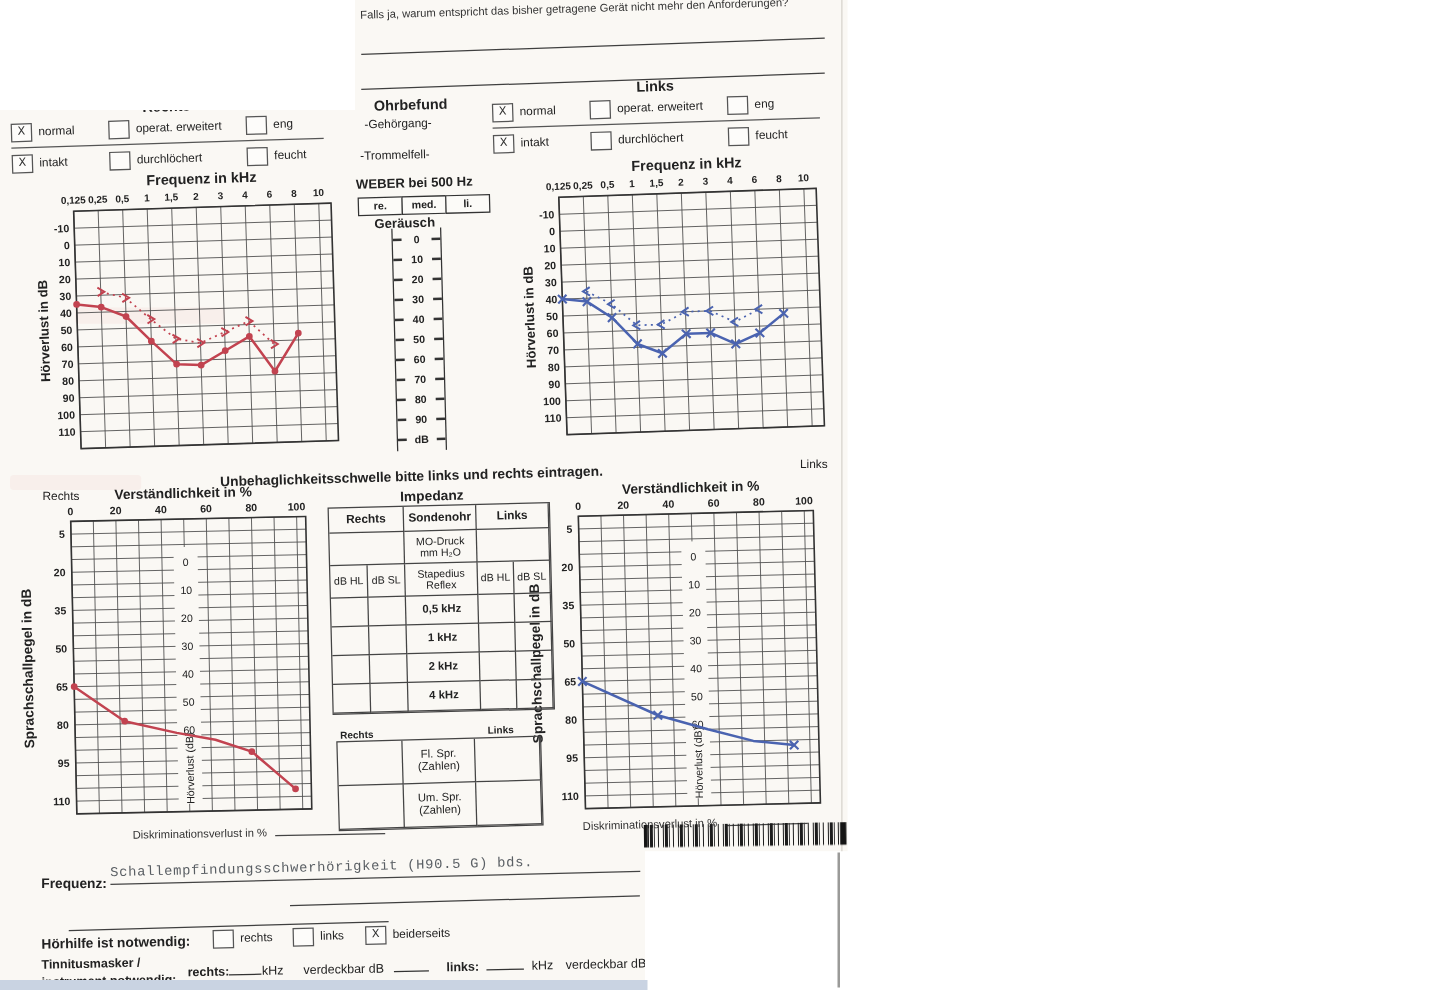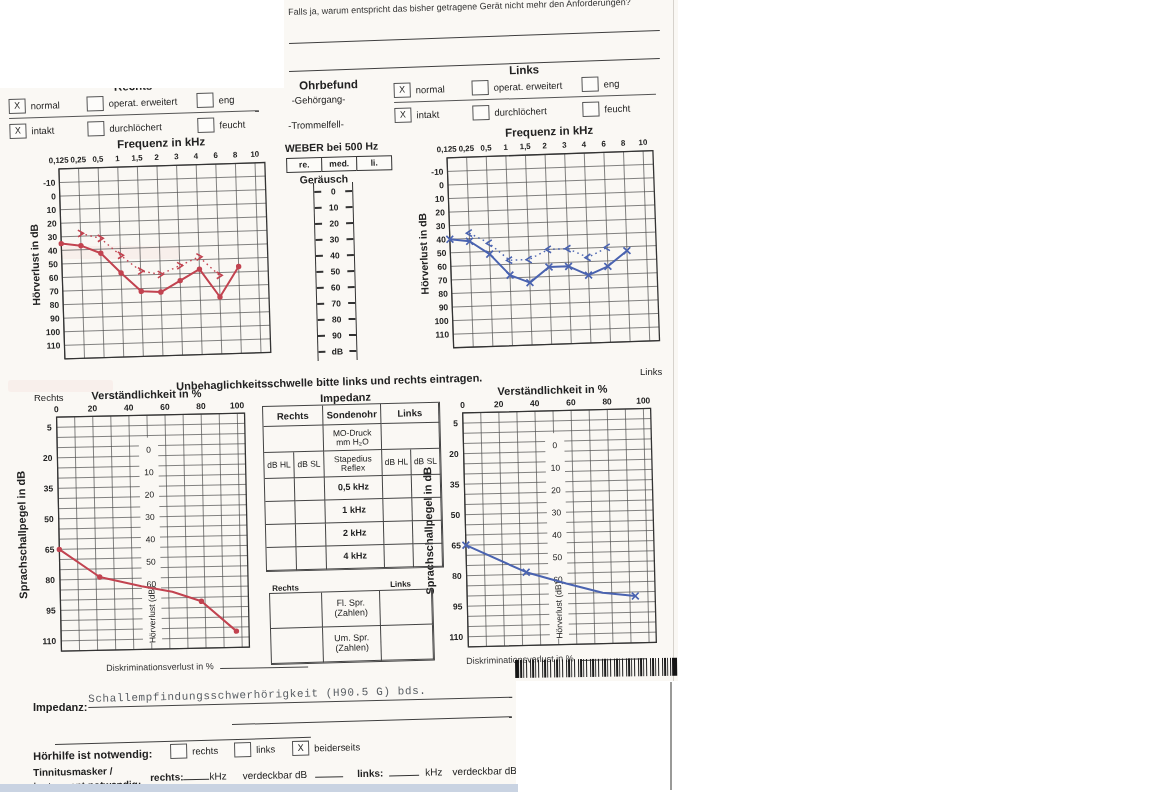--- a/index.html
+++ b/index.html
@@ -587,21 +587,21 @@
       <div class="sc"></div>
       <div class="sc">Fl. Spr. (Zahlen)</div>
       <div class="sc"></div>
       <div class="sc"></div>
       <div class="sc">Um. Spr. (Zahlen)</div>
       <div class="sc"></div>
     </div>
 
   <div class="abs barcode rot" style="left:515px;top:660px;width:154px;transform:rotate(-0.8deg);"></div>
 
-  <div class="abs diag-lab" style="left:33px;top:701px;">Impedanz:</div>
+  <div class="abs diag-lab" style="left:33px;top:701px;">Frequenz:</div>
   <div class="abs diag-val rot" style="left:88px;top:693px;transform:rotate(-1.4deg);">Schallempfindungsschwerhörigkeit (H90.5 G) bds.</div>
   <div class="abs ln rot" style="left:232px;top:724px;width:280px;transform:rotate(-1.6deg);"></div>
   <div class="abs ln rot" style="left:55px;top:744px;width:256px;transform:rotate(-1.6deg);"></div>
 
   <div class="abs diag-lab rot" style="left:33px;top:750px;transform:rotate(-1.2deg);">Hörhilfe ist notwendig:</div>
   <div class="abs f-row hh rot" style="left:170px;top:741px;transform:rotate(-1.4deg);">
       <span class="cbitem">
         <span class="cb"></span>
         <span class="cbl">rechts</span>
       </span>

